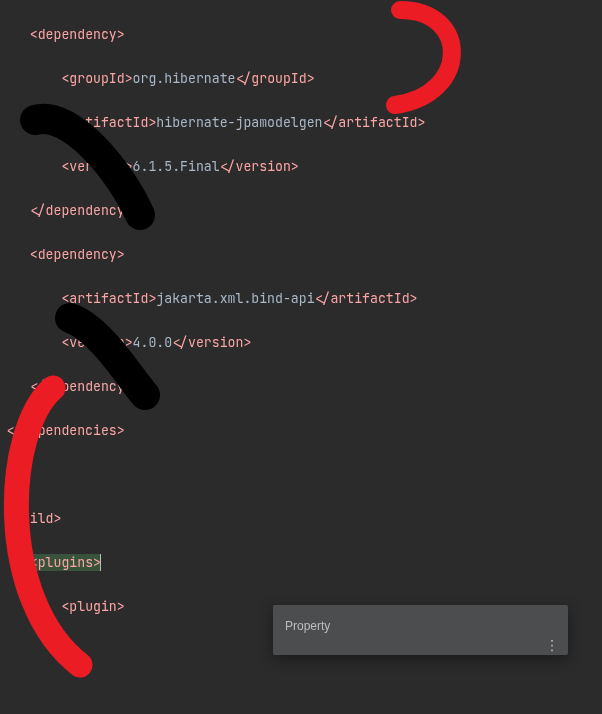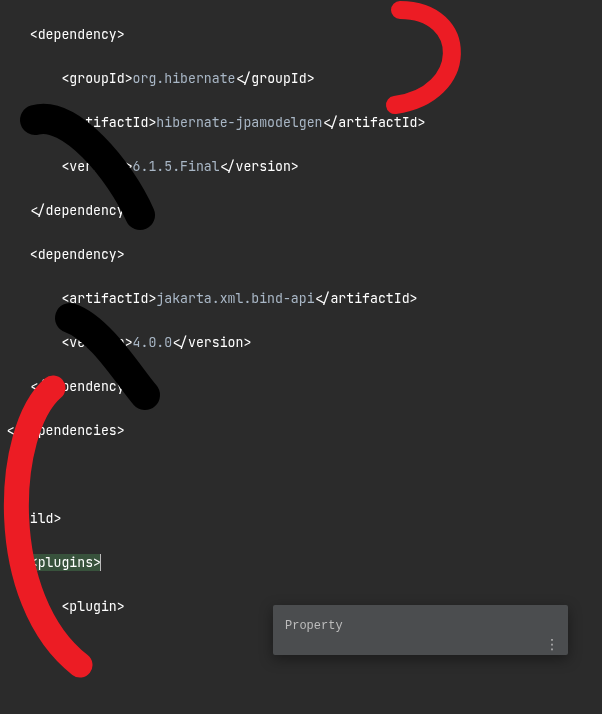--- a/index.html
+++ b/index.html
@@ -8,33 +8,33 @@
   font-family:"JetBrains Mono","Consolas","Courier New",monospace;
   font-size:13.2px;
   color:#a9b7c6;
   width:602px;
   height:714px;
   overflow:hidden;
   position:relative;
   line-height:22px;
 }
 .code { padding:2px 0 0 6px; white-space:pre; position:relative; }
-.t { color:#ffffff;text-align:right; }   
+.t { color:#fca5a5;text-align:right; }   
 .v { color:#a9b7c6;margin-top:20px; }   
 .hl { background:#38523c; } 
 .caret { border-right:1px solid #bbb; margin-left:-1px; }
 .line { display:block; }
 
 .tooltip {
   position:absolute;
   left:273px; top:605px;
   width:295px; height:50px;
   background:#4b4d4f;
   color:#c8c8c8;
-  font-family:Liberation Mono, monospace;
+  font-family:Liberation Sans, sans-serif;
   font-size:12px;
   box-shadow:0 4px 14px rgba(0,0,0,.4);
   padding:10px 12px 0 12px;
   border-radius:2px;
 }
 .tooltip .ttl { color:#bdbdbd; margin-bottom:2px; }
 .tooltip .val { color:#e6e6e6; }
 .tooltip .val b { color:#fff; font-weight:600; }
 .tooltip .more {
   position:absolute; right:8px; bottom:6px;

